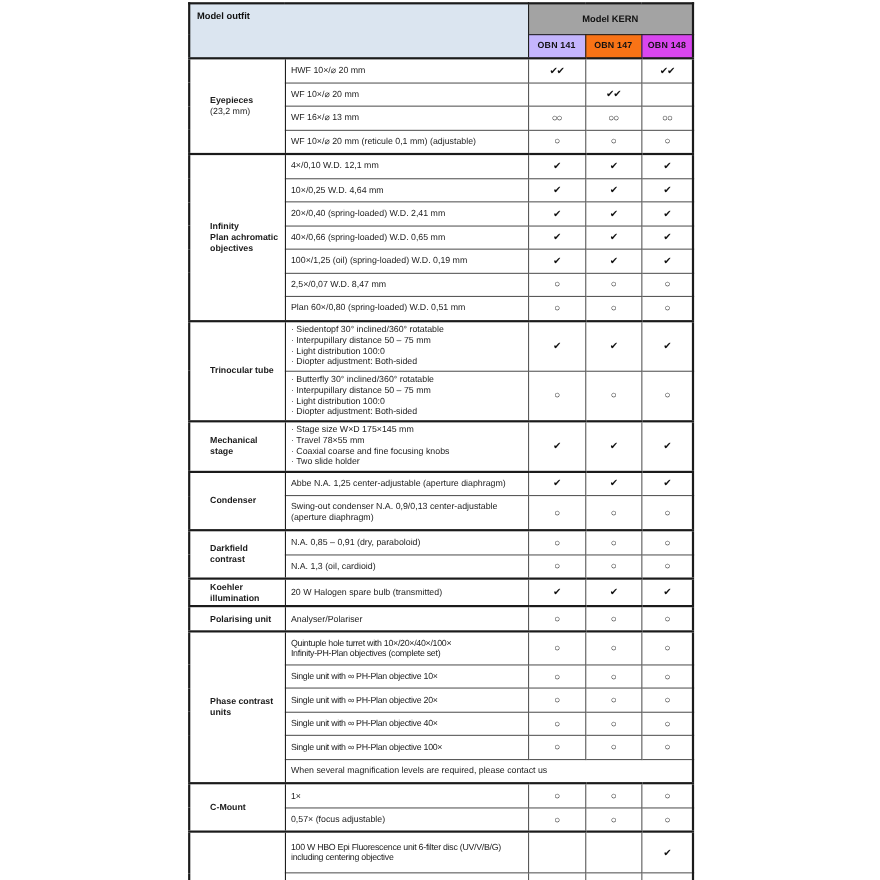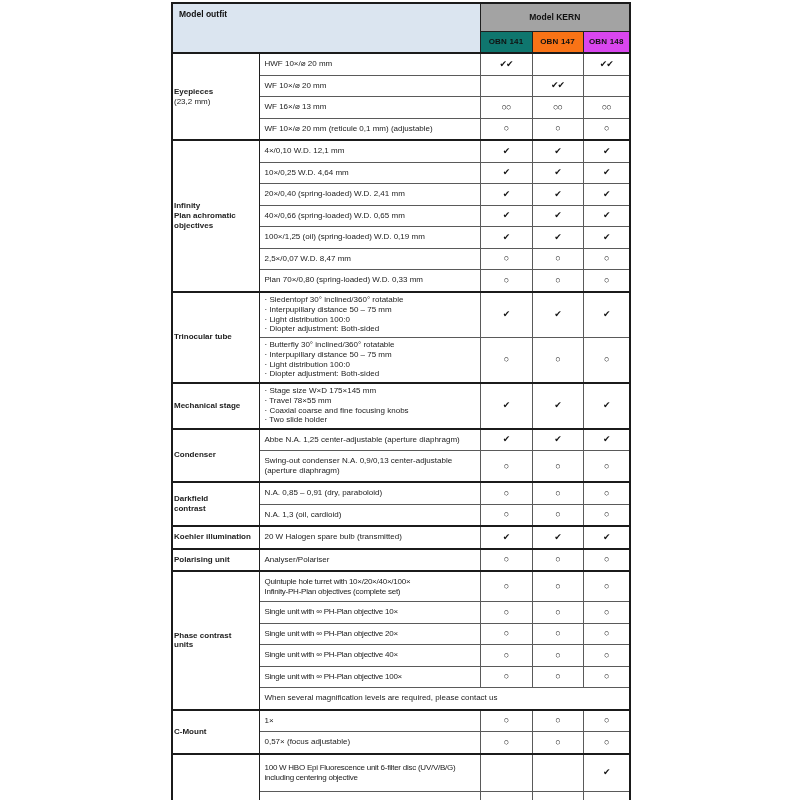--- a/index.html
+++ b/index.html
@@ -41,21 +41,21 @@
     line-height: 1.2;
     vertical-align: middle;
     padding: 2px 5px;
     height: 16.5px;
   }
   tr.group-start td { border-top: 2px solid #1b1b1b; }
 
   td.cat {
     font-weight: 700;
     font-size: 8px;
-    padding: 2px 2px 2px 1px;
+    padding: 2px 2px 2px 18px;
     white-space: pre-line;
     border-right: 1px solid #1f1f1f;
   }
   td.cat .cat-sub { font-weight: 400; white-space: pre-line; }
 
   td.desc { white-space: pre-line; color: #222; }
   tr.g-phase td.desc, tr.g-fluorescence td.desc { letter-spacing: -0.25px; }
 
   td.mark {
     text-align: center;
@@ -88,21 +88,21 @@
         <col class="c-m1">
         <col class="c-m2">
         <col class="c-m3">
     </colgroup>
     <thead>
       <tr>
         <th class="h-outfit" colspan="2" rowspan="2" style="background: rgb(219, 229, 240);">Model outfit</th>
         <th class="h-kern" colspan="3" style="background: #a3a3a3;">Model KERN</th>
       </tr>
       <tr>
-        <th class="h-model" style="background: #0f766e;">OBN 141</th>
+        <th class="h-model" style="background: #c4b5fd;">OBN 141</th>
         <th class="h-model" style="background: #f97316;">OBN 147</th>
         <th class="h-model" style="background: #d946ef;">OBN 148</th>
       </tr>
     </thead>
     <tbody>
         <tr class="g-eyepieces group-start">
           <td class="cat" rowspan="4"><div>Eyepieces</div><div class="cat-sub">(23,2 mm)</div></td>
           <td class="desc">HWF 10×/⌀ 20 mm</td>
           <td class="mark">✔✔</td>
           <td class="mark"></td>
@@ -159,21 +159,21 @@
           <td class="mark">✔</td>
           <td class="mark">✔</td>
         </tr>
         <tr class="g-objectives">
           <td class="desc">2,5×/0,07 W.D. 8,47 mm</td>
           <td class="mark">○</td>
           <td class="mark">○</td>
           <td class="mark">○</td>
         </tr>
         <tr class="g-objectives">
-          <td class="desc">Plan 70×/0,80 (spring-loaded) W.D. 0,33 mm</td>
+          <td class="desc">Plan 60×/0,80 (spring-loaded) W.D. 0,51 mm</td>
           <td class="mark">○</td>
           <td class="mark">○</td>
           <td class="mark">○</td>
         </tr>
         <tr class="g-trinocular group-start">
           <td class="cat" rowspan="2"><div>Trinocular tube</div></td>
           <td class="desc"><ul class="bullets"><li>Siedentopf 30° inclined/360° rotatable</li><li>Interpupillary distance 50 – 75 mm</li><li>Light distribution 100:0</li><li>Diopter adjustment: Both-sided</li></ul></td>
           <td class="mark">✔</td>
           <td class="mark">✔</td>
           <td class="mark">✔</td>

